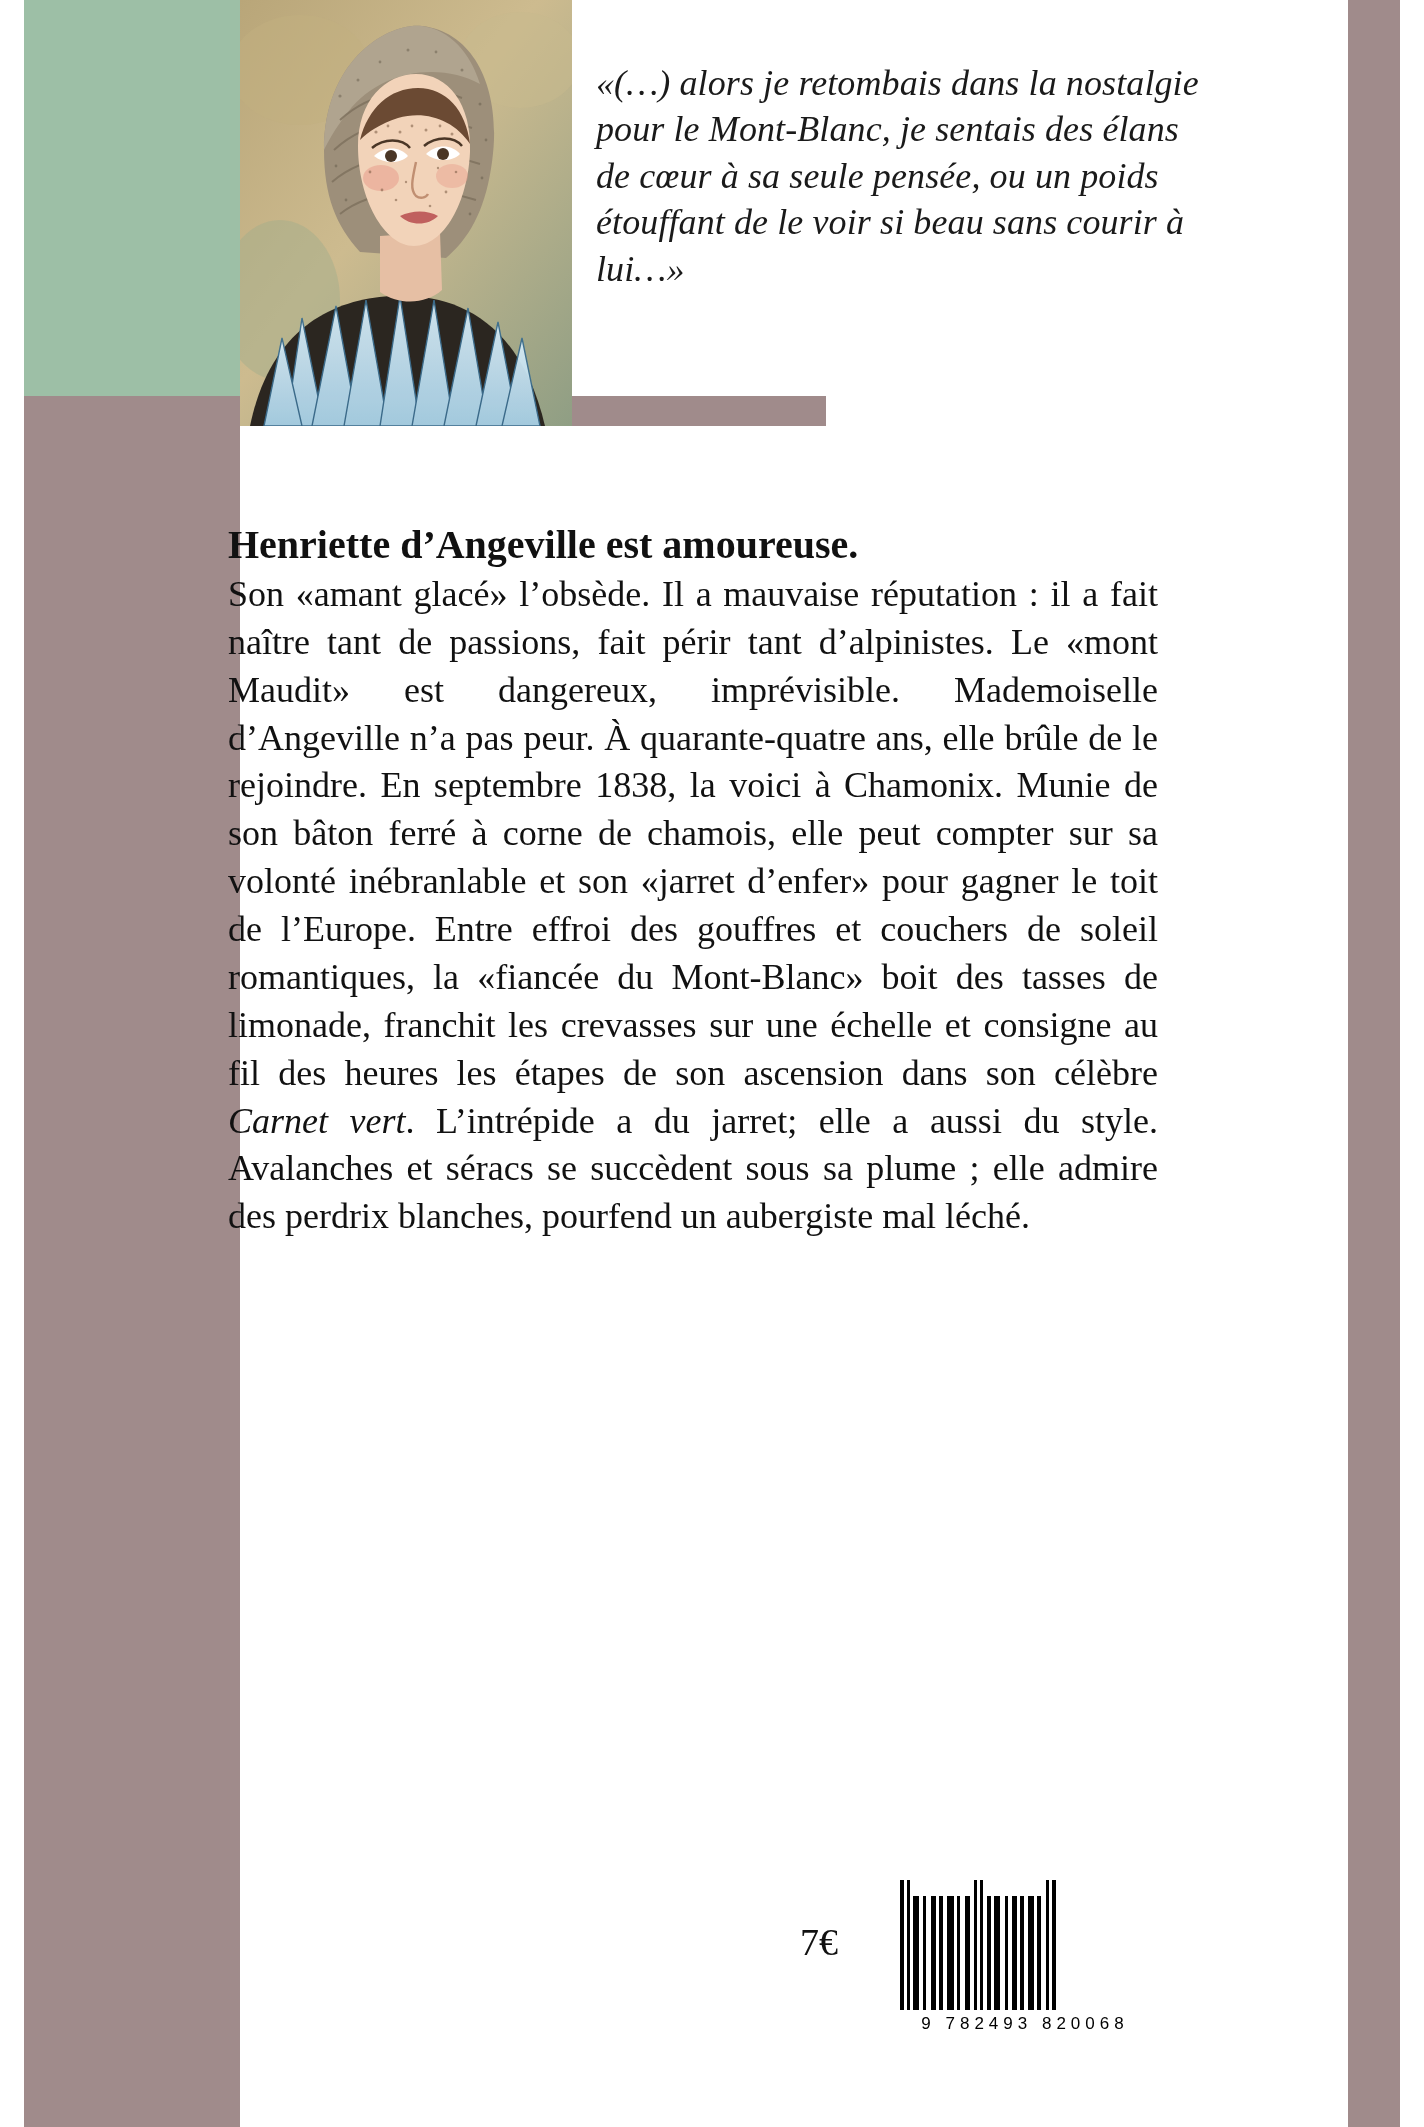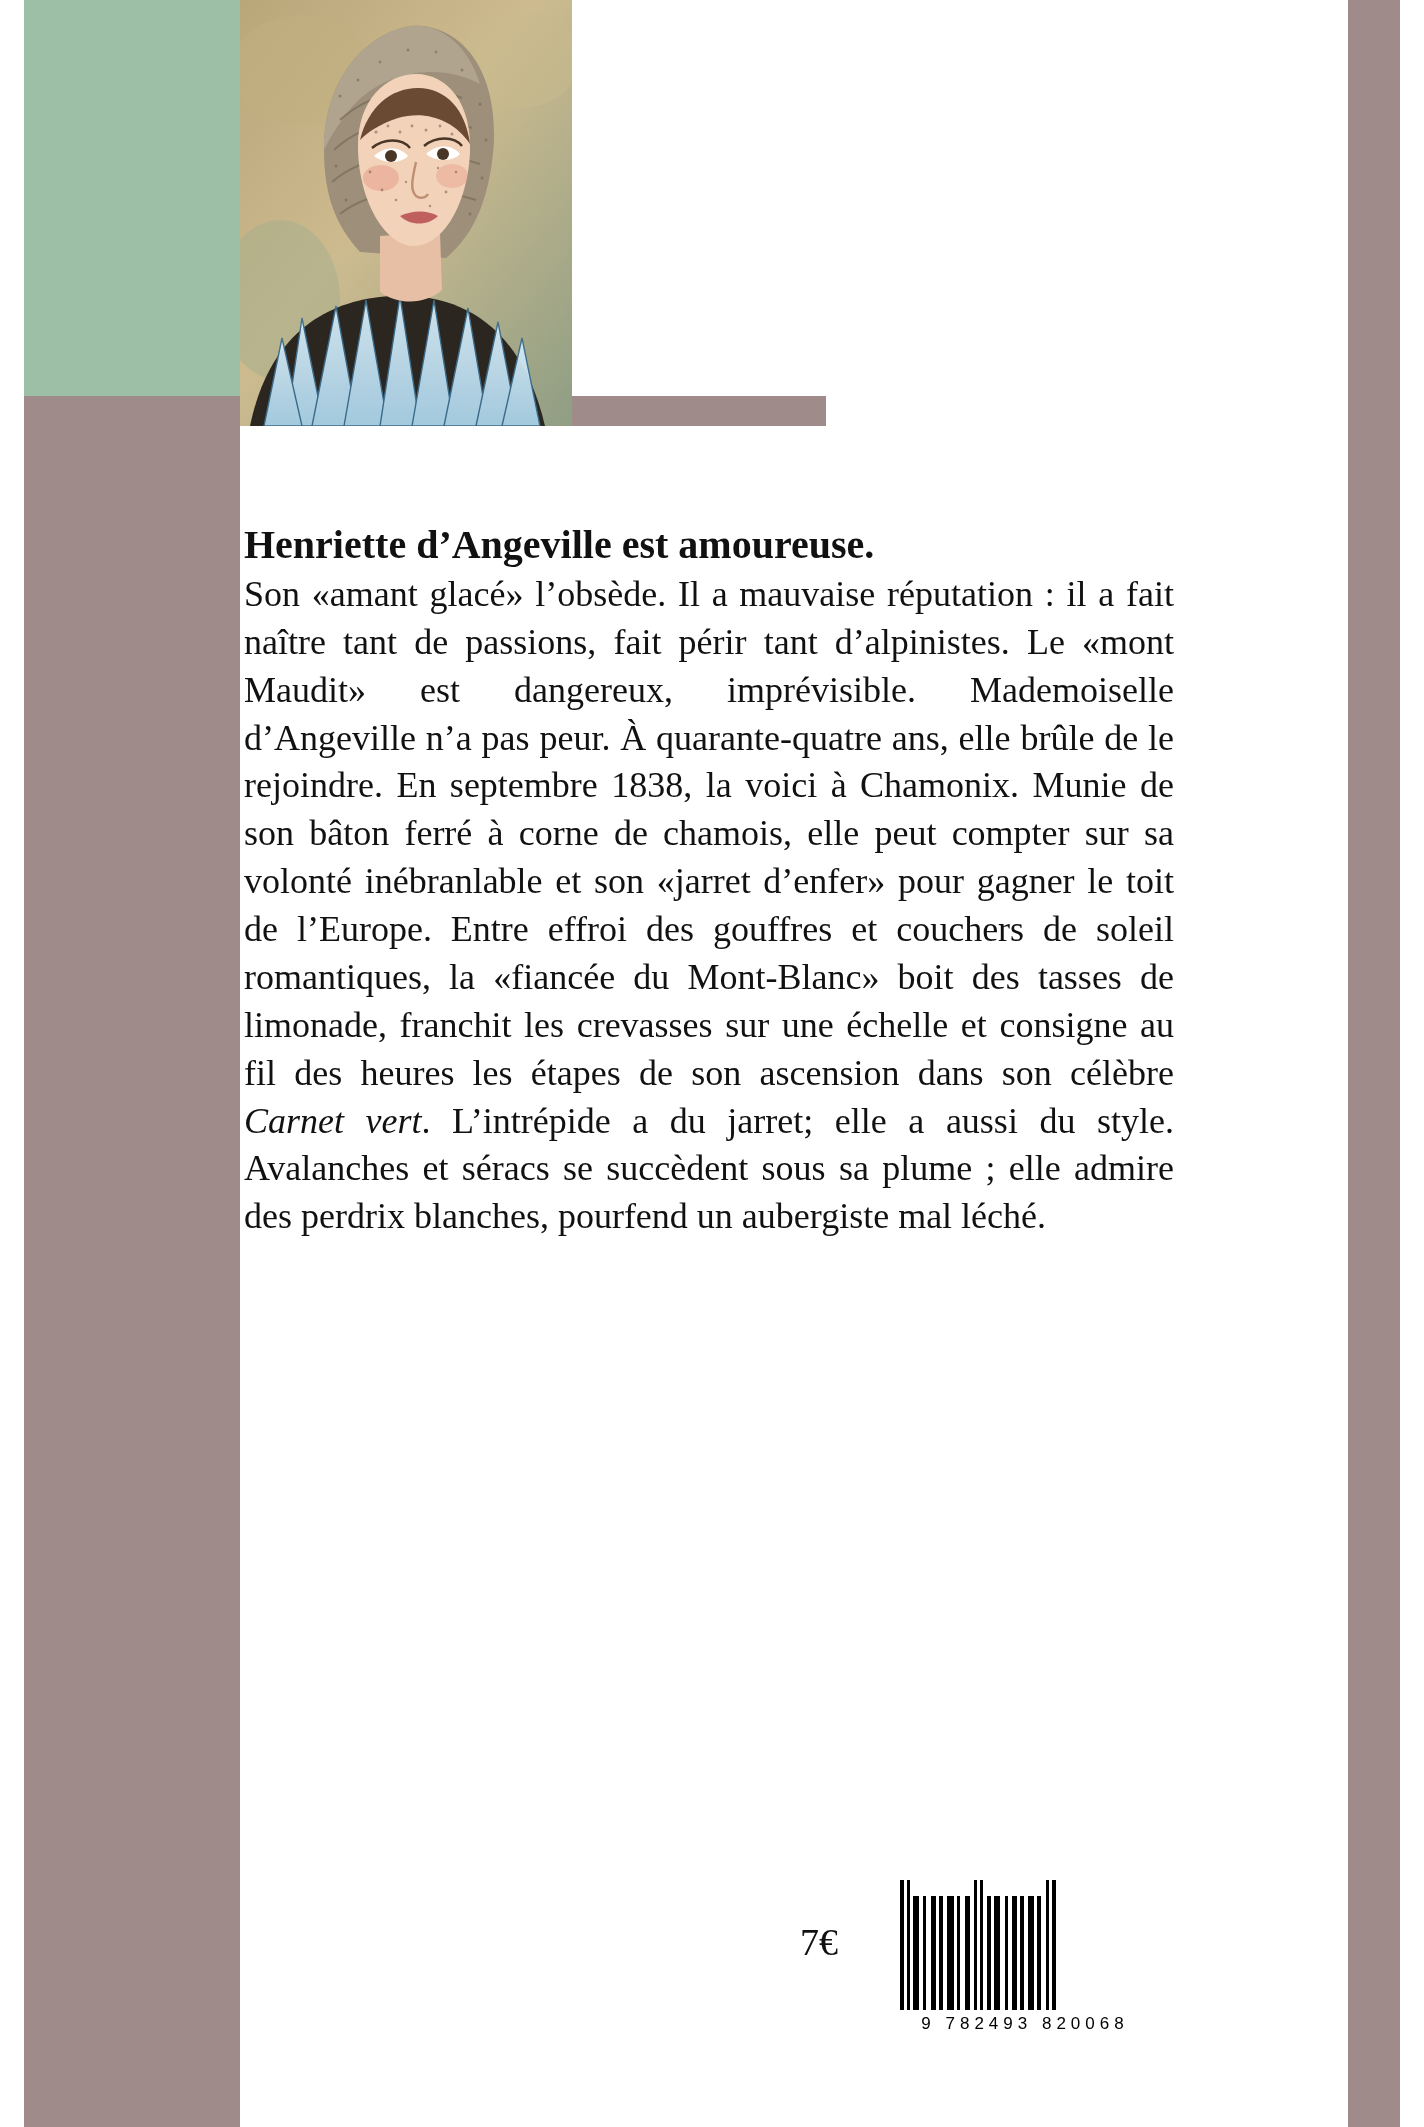--- a/index.html
+++ b/index.html
@@ -96,21 +96,21 @@
     width: 400px;
     font-family: "Liberation Serif", serif;
     font-style: italic;
     font-size: 30px;
     color: #1a1a1a;
   }
 
   
   .body-col {
     position: absolute;
-    left: 244px;
+    left: 228px;
     top: 520px;
     width: 930px;
   }
   .lede {
     font-size: 40px;
     font-weight: bold;
     line-height: 1.25;
     color: #111;
     margin: 0 0 4px 0;
   }
@@ -266,20 +266,23 @@
         <circle cx="240" cy="104" r="1.5"></circle>
           <circle cx="246" cy="140" r="1.4"></circle>
           <circle cx="242" cy="178" r="1.4"></circle>
         <circle cx="230" cy="214" r="1.4"></circle>
           <circle cx="106" cy="200" r="1.4"></circle>
           <circle cx="96" cy="166" r="1.4"></circle>
       </g>
     </svg>
   </div>
 
+  <div class="quote-block">
+    <div class="quote-text">«(…) alors je retombais dans la nostalgie pour le Mont-Blanc, je sentais des élans de cœur à sa seule pensée, ou un poids étouffant de le voir si beau sans courir à lui…»</div>
+  </div>
 
   <div class="body-col">
     <p class="para"><span class="lede">Henriette d’Angeville est amoureuse.</span><br><span>Son «amant glacé» l’obsède. Il a mauvaise réputation : il a fait naître tant de passions, fait périr tant d’alpinistes. Le «mont Maudit» est dangereux, imprévisible. Mademoiselle d’Angeville n’a pas peur. À quarante-quatre ans, elle brûle de le rejoindre. En septembre 1838, la voici à Chamonix. Munie de son bâton ferré à corne de chamois, elle peut compter sur sa volonté inébranlable et son «jarret d’enfer» pour gagner le toit de l’Europe. Entre effroi des gouffres et couchers de soleil romantiques, la </span><b>«fiancée du Mont-Blanc»</b><span> boit des tasses de limonade, franchit les crevasses sur une échelle et consigne au fil des heures les étapes de son ascension dans son célèbre </span><i>Carnet vert</i><span>. L’intrépide a du jarret; elle a aussi du style. Avalanches et séracs se succèdent sous sa plume ; elle admire des perdrix blanches, pourfend un aubergiste mal léché.</span></p>
   </div>
 
   <div class="price">7€</div>
 
   <div class="barcode">
     <div class="bars">
       <span class="bar" style="width:4px"></span>

